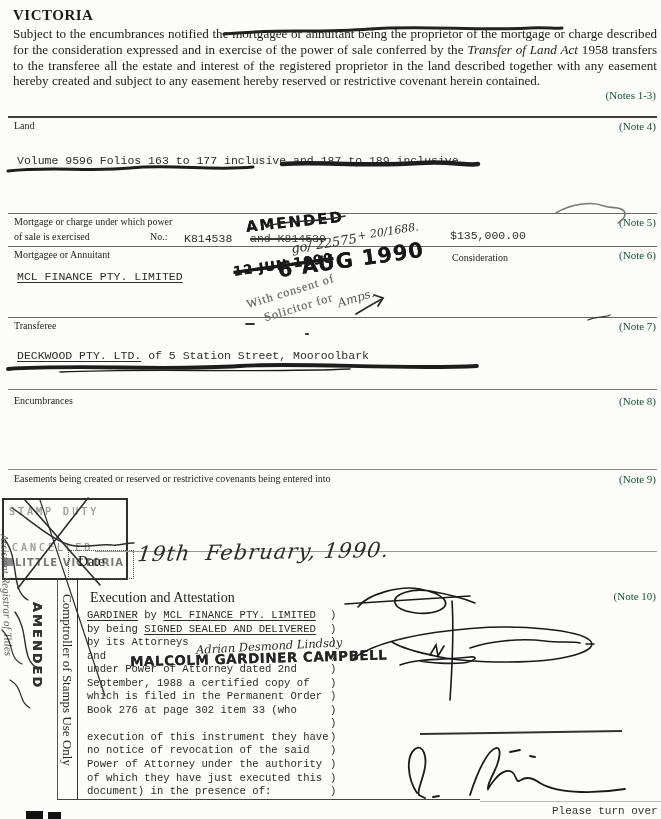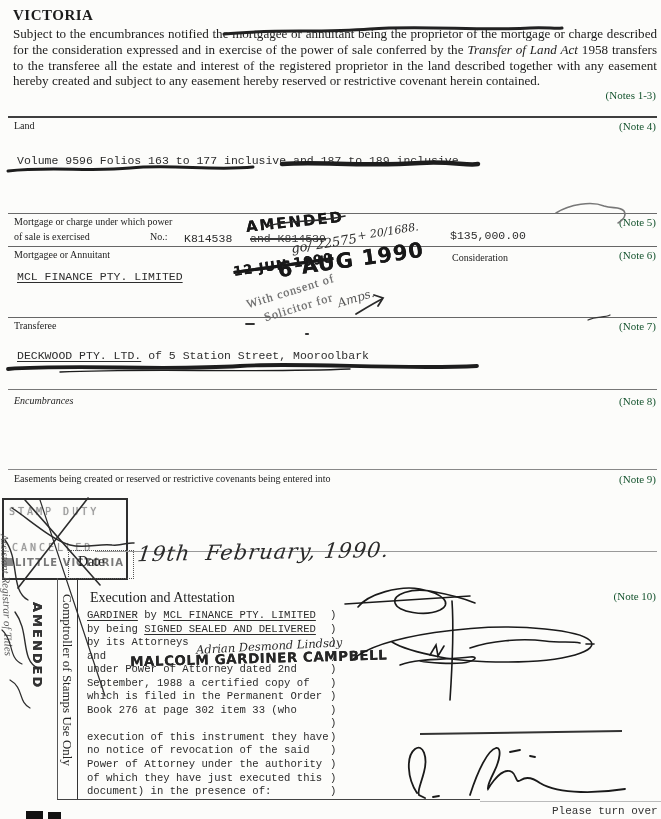--- a/index.html
+++ b/index.html
@@ -68,21 +68,21 @@
     <div class="abs gray-stamp" style="left:38px;top:88px;transform:rotate(-17deg);">Solicitor for</div>
     <div class="abs hand" style="left:112px;top:79px;font-size:12px;color:#555;transform:rotate(-17deg);">Amps.</div>
   </div>
 
   <div class="rule" style="top:317px;border-top:1.2px solid #666;"></div>
   <div class="abs h13" style="left:14px;top:320px;">Transferee</div>
   <div class="note" style="top:320px;">(Note 7)</div>
   <div class="abs mono" style="left:17px;top:349px;"><span class="tw-u">DECKWOOD PTY. LTD.</span><span> of 5 Station Street, Mooroolbark</span></div>
 
   <div class="rule" style="top:389px;border-top:1.4px solid #777;"></div>
-  <div class="abs h13" style="left:14px;top:395px;font-style:italic;">Encumbrances</div>
+  <div class="abs h13" style="left:14px;top:395px;">Encumbrances</div>
   <div class="note" style="top:395px;">(Note 8)</div>
 
   <div class="rule" style="top:469px;border-top:1.2px solid #888;"></div>
   <div class="abs h13" style="left:14px;top:473px;">Easements being created or reserved or restrictive covenants being entered into</div>
   <div class="note" style="top:473px;">(Note 9)</div>
 
   <div class="abs" style="left:2px;top:498px;width:122px;height:78px;border:2px solid #2f2f2f;">
     <div class="abs faint-box-text" style="left:5px;top:6px;">STAMP DUTY</div>
     <div class="abs faint-box-text" style="left:8px;top:24px;margin-top:18px;">CANCELLED</div>
   </div>

